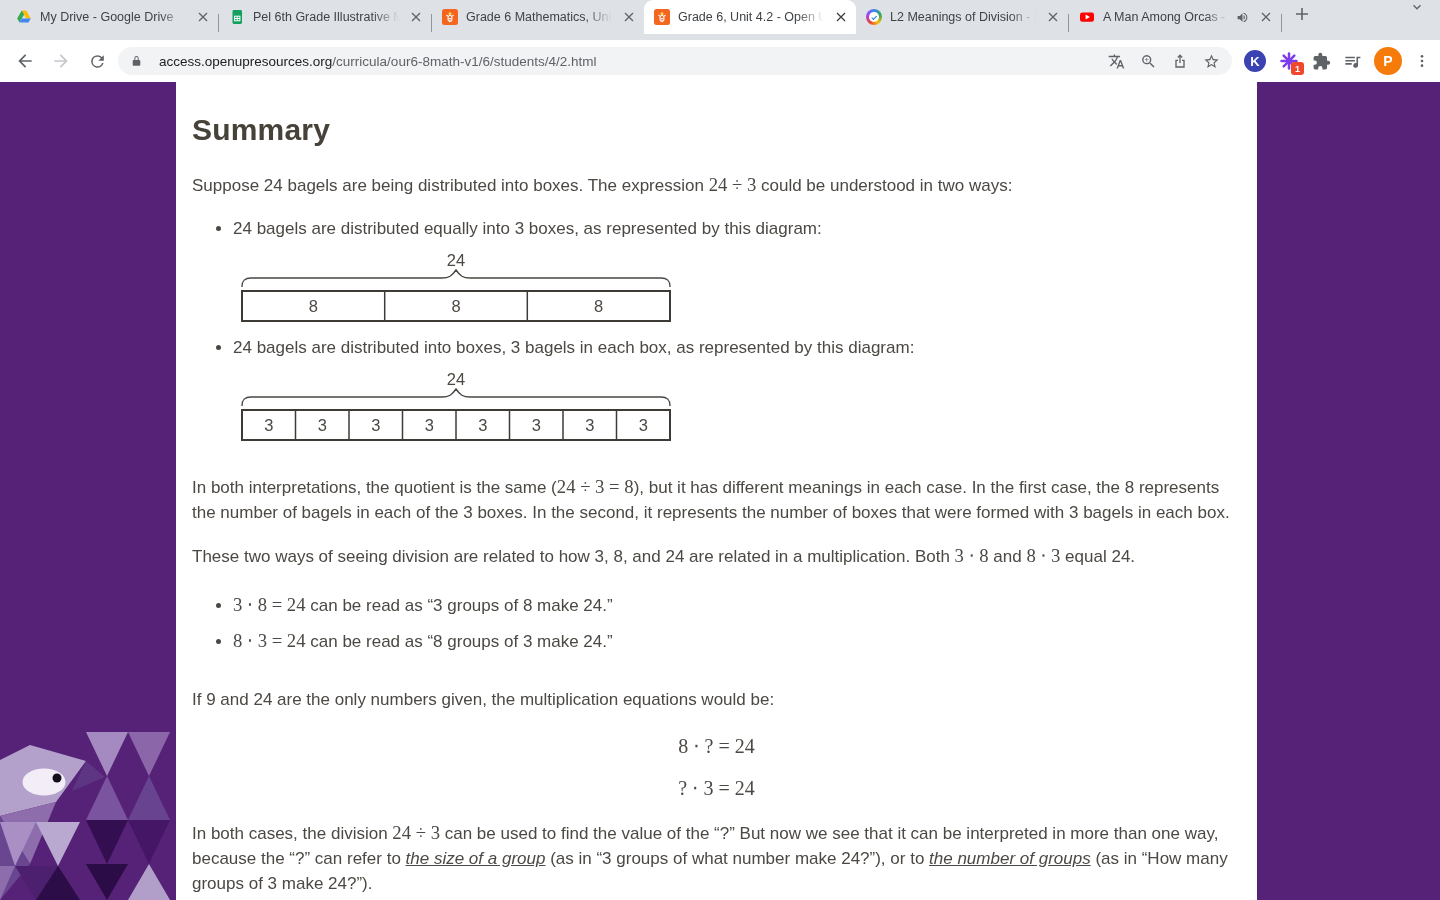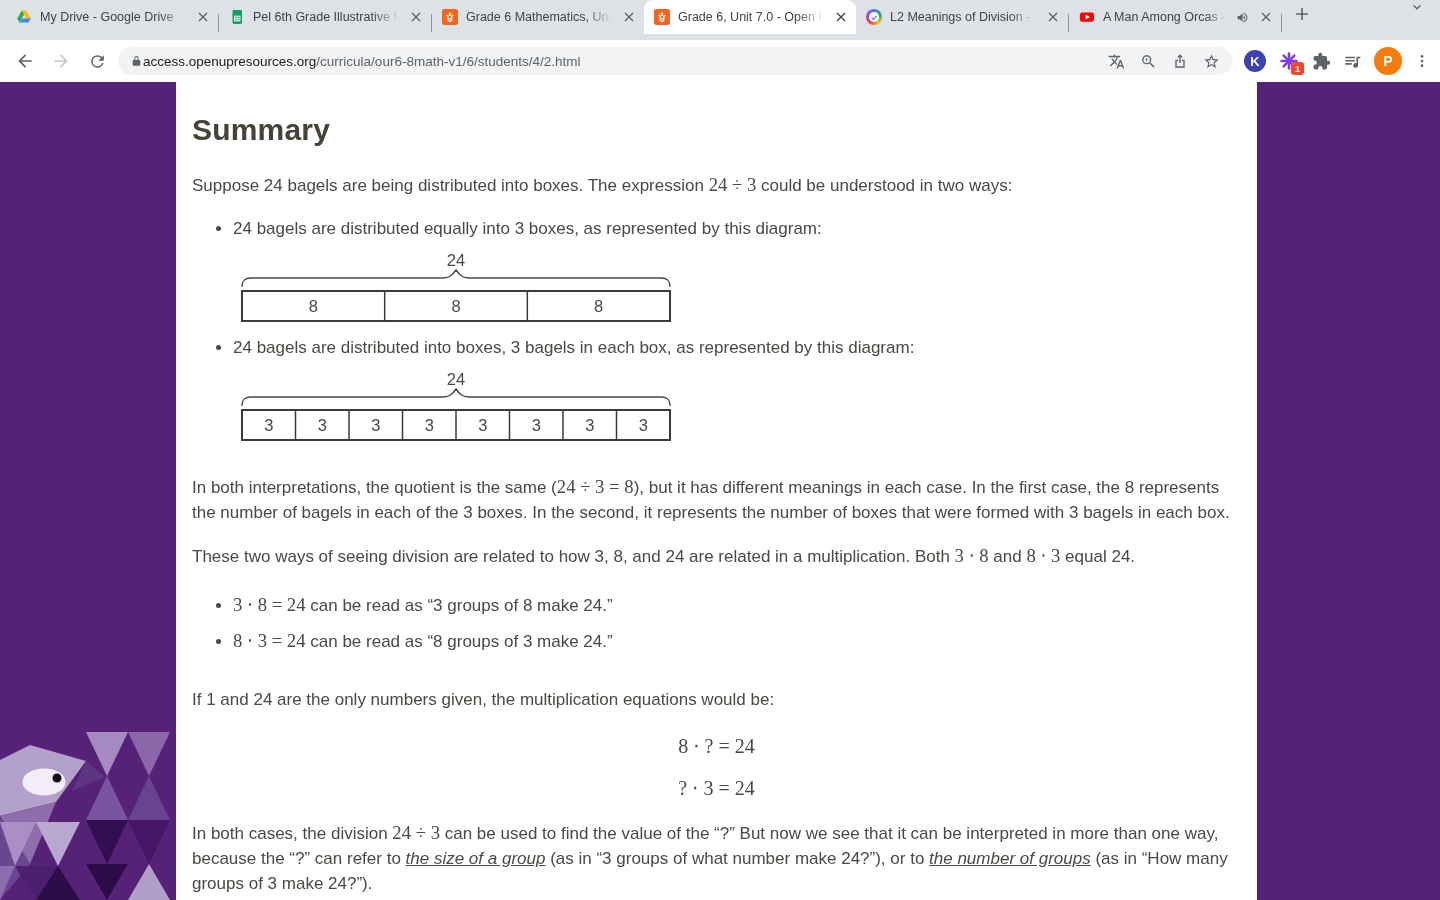--- a/index.html
+++ b/index.html
@@ -35,21 +35,21 @@
   .fav-ring{width:15px;height:15px;border-radius:50%;display:flex;align-items:center;justify-content:center;
      background:conic-gradient(#4285f4,#34a853,#fbbc04,#ea4335,#a142f4,#4285f4);}
   .fav-ring .inner{width:9.5px;height:9.5px;background:#fff;border-radius:50%;display:flex;align-items:center;justify-content:center;}
   .fav-ring .inner::after{content:"";width:4px;height:2px;border-left:1.4px solid var(--formative_check);
      border-bottom:1.4px solid var(--formative_check);transform:rotate(-45deg) translate(0,-0.5px);}
 
   
   .toolbar{height:42px;background:#fff;display:flex;align-items:center;padding:0 10px;gap:6px;flex:none;}
   .navbtn{width:30px;height:30px;border-radius:50%;display:flex;align-items:center;justify-content:center;flex:none;}
   .omnibox{flex:1;height:28px;background:var(--omnibox_bg);border-radius:14px;display:flex;align-items:center;
-     padding:0 12px;gap:0;min-width:0;}
+     padding:0 12px;gap:16px;min-width:0;}
   .url{font-size:13.5px;white-space:nowrap;overflow:hidden;flex:1;}
   .url .domain{color:var(--url_domain);}
   .url .path{color:var(--url_path);}
   .page-actions{display:flex;align-items:center;gap:15px;margin-left:auto;flex:none;}
   .ext-area{display:flex;align-items:center;gap:12px;margin-left:6px;flex:none;}
   .kami{width:22px;height:22px;border-radius:50%;background:var(--kami_blue);color:#fff;font-weight:bold;
      font-size:13px;display:flex;align-items:center;justify-content:center;}
   .ext-badge-wrap{position:relative;width:22px;height:22px;display:flex;align-items:center;justify-content:center;}
   .badge{position:absolute;right:-4px;bottom:-3px;min-width:13px;height:13px;background:var(--badge_red);
      color:#fff;font-size:9px;font-weight:bold;border-radius:3px;display:flex;align-items:center;justify-content:center;padding:0 2px;}
@@ -145,21 +145,21 @@
         <svg width="16" height="16" viewBox="0 0 16 16">
           <rect width="16" height="16" rx="2.5" fill="var(--im_orange)"></rect>
           <circle cx="8" cy="4.7" r="1.5" fill="#ffd75e"></circle>
           <ellipse cx="8" cy="9.6" rx="2.1" ry="3.3" fill="none" stroke="#fff" stroke-width="1"></ellipse>
           <line x1="6.9" y1="7.8" x2="4.5" y2="6.3" stroke="#fff" stroke-width="1.1"></line>
           <line x1="9.1" y1="7.8" x2="11.5" y2="6.3" stroke="#fff" stroke-width="1.1"></line>
           <line x1="6.3" y1="9.6" x2="9.7" y2="9.6" stroke="#fff" stroke-width="0.9"></line>
           <line x1="6.5" y1="11.2" x2="9.5" y2="11.2" stroke="#fff" stroke-width="0.9"></line>
         </svg>
       </span>
-      <span class="tab-title">Grade 6, Unit 7.0 - Open U</span>
+      <span class="tab-title">Grade 6, Unit 4.2 - Open U</span>
       <span class="tab-close">
         <svg width="10" height="10" viewBox="0 0 10 10">
             <path d="M1 1l8 8M9 1l-8 8" stroke="#3c4043" stroke-width="1.3"></path>
           </svg>
       </span>
     </div>
 
     <div class="tab">
       <span class="fav fav-ring">
           <span class="inner"></span>
@@ -359,21 +359,21 @@
 
       <p class="p2"><span class="t">In both interpretations, the quotient is the same (</span><span class="m">24 ÷ 3 = 8</span><span class="t">), but it has different meanings in each case. In the first case, the 8 represents the number of bagels in each of the 3 boxes. In the second, it represents the number of boxes that were formed with 3 bagels in each box.</span></p>
 
       <p class="p3"><span class="t">These two ways of seeing division are related to how 3, 8, and 24 are related in a multiplication. Both </span><span class="m">3 ⋅ 8</span><span class="t"> and </span><span class="m">8 ⋅ 3</span><span class="t"> equal 24.</span></p>
 
       <ul class="mathlist">
         <li><span class="m">3 ⋅ 8 = 24</span><span class="t"> can be read as “3 groups of 8 make 24.”</span></li>
         <li><span class="m">8 ⋅ 3 = 24</span><span class="t"> can be read as “8 groups of 3 make 24.”</span></li>
       </ul>
 
-      <p class="p4">If 1 and 24 are the only numbers given, the multiplication equations would be:</p>
+      <p class="p4">If 9 and 24 are the only numbers given, the multiplication equations would be:</p>
 
       <div class="eqs">
         <div class="eq">8 ⋅ ? = 24</div>
         <div class="eq">? ⋅ 3 = 24</div>
       </div>
 
       <p class="p5"><span class="t">In both cases, the division </span><span class="m">24 ÷ 3</span><span class="t"> can be used to find the value of the “?”  But now we see that it can be interpreted in more than one way, because the “?” can refer to </span><span class="i">the size of a group</span><span class="t"> (as in “3 groups of what number make 24?”), or to </span><span class="i">the number of groups</span><span class="t"> (as in “How many groups of 3 make 24?”).</span></p>
     </div>
   </div>
 </div>

